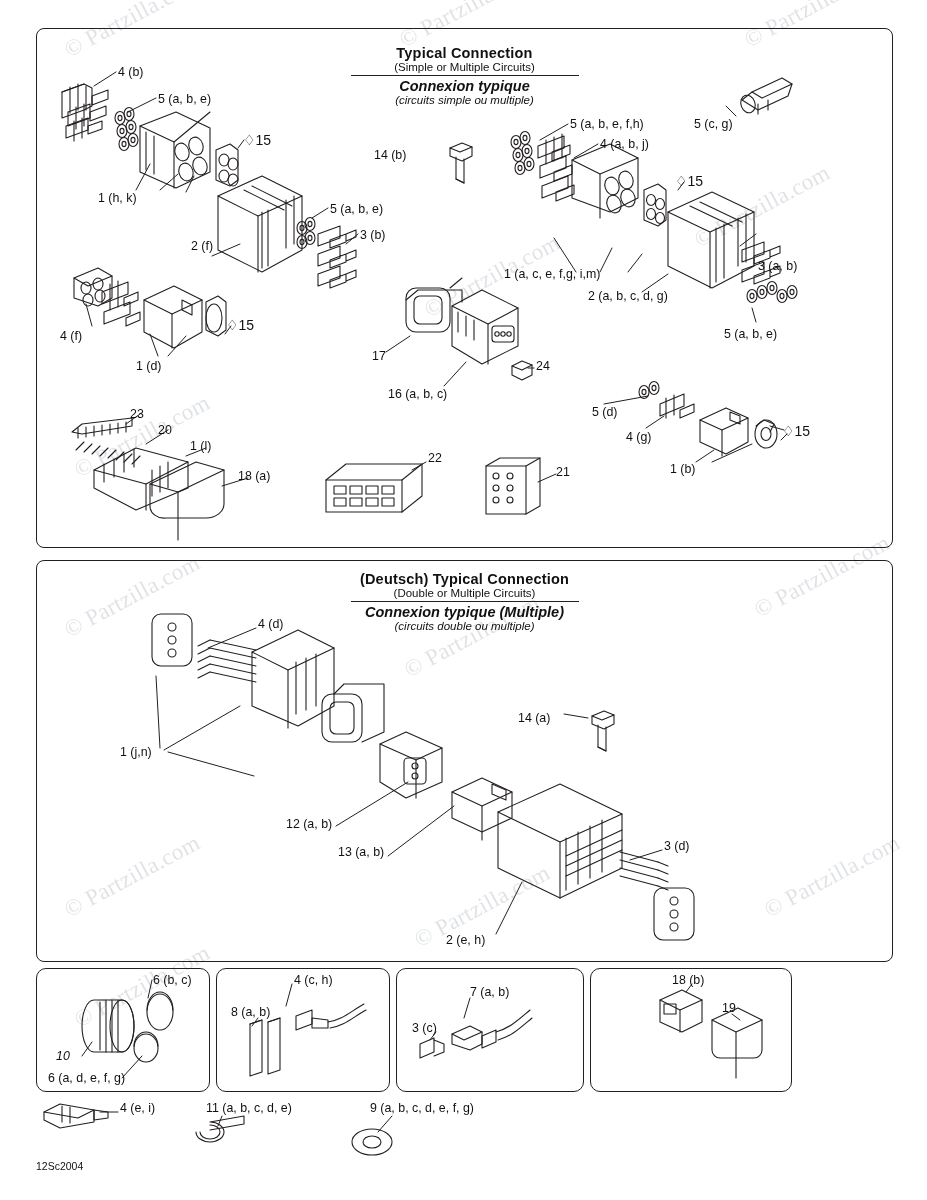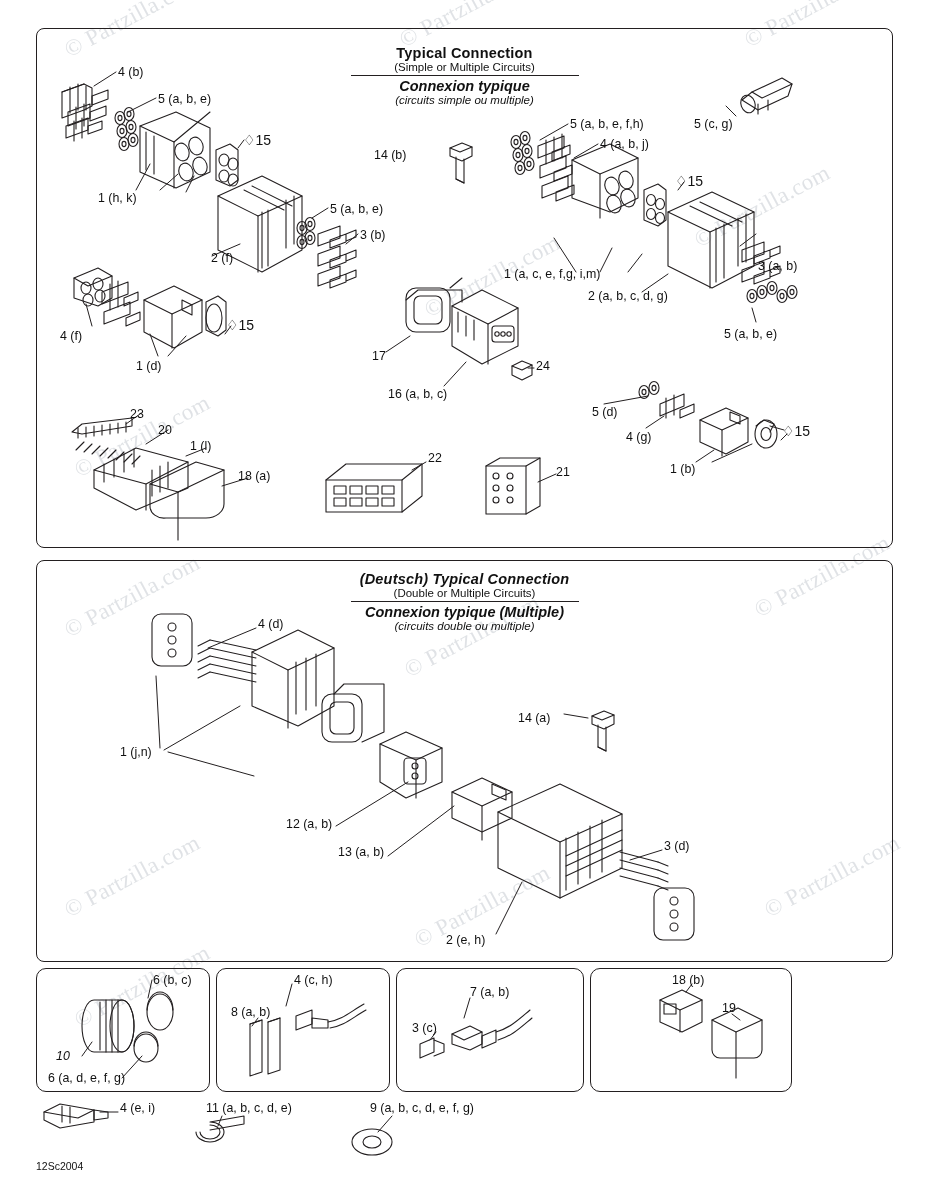--- a/index.html
+++ b/index.html
@@ -42,21 +42,21 @@
     width:100%;
     left:0;
   }
   .hdr .t1{font-size:14.5px;font-weight:bold;letter-spacing:.2px;}
   .hdr .t2{font-size:11.5px;}
   .hdr .t3{font-size:14.5px;font-weight:bold;font-style:italic;}
   .hdr .t4{font-size:11.5px;font-style:italic;}
   .hdr .rule{
     width:228px;height:1px;background:#231f20;margin:2px auto 2px auto;
   }
-  .hdr.it .t1{font-style:italic;}
+  .hdr.it .t1{}
 
   
   .lbl{
     position:absolute;
     font-size:12.4px;
     color:#111;
     white-space:nowrap;
     line-height:1.05;
   }
 
@@ -545,21 +545,21 @@
 
   <div class="lbl" style="left:118px;top:66px;">4 (b)</div>
   <div class="lbl" style="left:158px;top:93px;">5 (a, b, e)</div>
   <div class="lbl drop" style="left:243px;top:133px;">
     <span style="color:#111;">♢</span><span>15</span>
   </div>
   <div class="lbl" style="left:374px;top:149px;">14 (b)</div>
   <div class="lbl" style="left:98px;top:192px;">1 (h, k)</div>
   <div class="lbl" style="left:330px;top:203px;">5 (a, b, e)</div>
   <div class="lbl" style="left:360px;top:229px;">3 (b)</div>
-  <div class="lbl" style="left:191px;top:252px;margin-left:20px;">2 (f)</div>
+  <div class="lbl" style="left:191px;top:240px;">2 (f)</div>
   <div class="lbl" style="left:570px;top:118px;">5 (a, b, e, f,h)</div>
   <div class="lbl" style="left:600px;top:138px;">4 (a, b, j)</div>
   <div class="lbl" style="left:694px;top:118px;">5 (c, g)</div>
   <div class="lbl drop" style="left:675px;top:174px;">
     <span>♢</span><span>15</span>
   </div>
   <div class="lbl" style="left:758px;top:228px;margin-top:32px;">3 (a, b)</div>
   <div class="lbl" style="left:504px;top:268px;">1 (a, c, e, f,g, i,m)</div>
   <div class="lbl" style="left:588px;top:290px;">2 (a, b, c, d, g)</div>
   <div class="lbl" style="left:724px;top:328px;">5 (a, b, e)</div>

